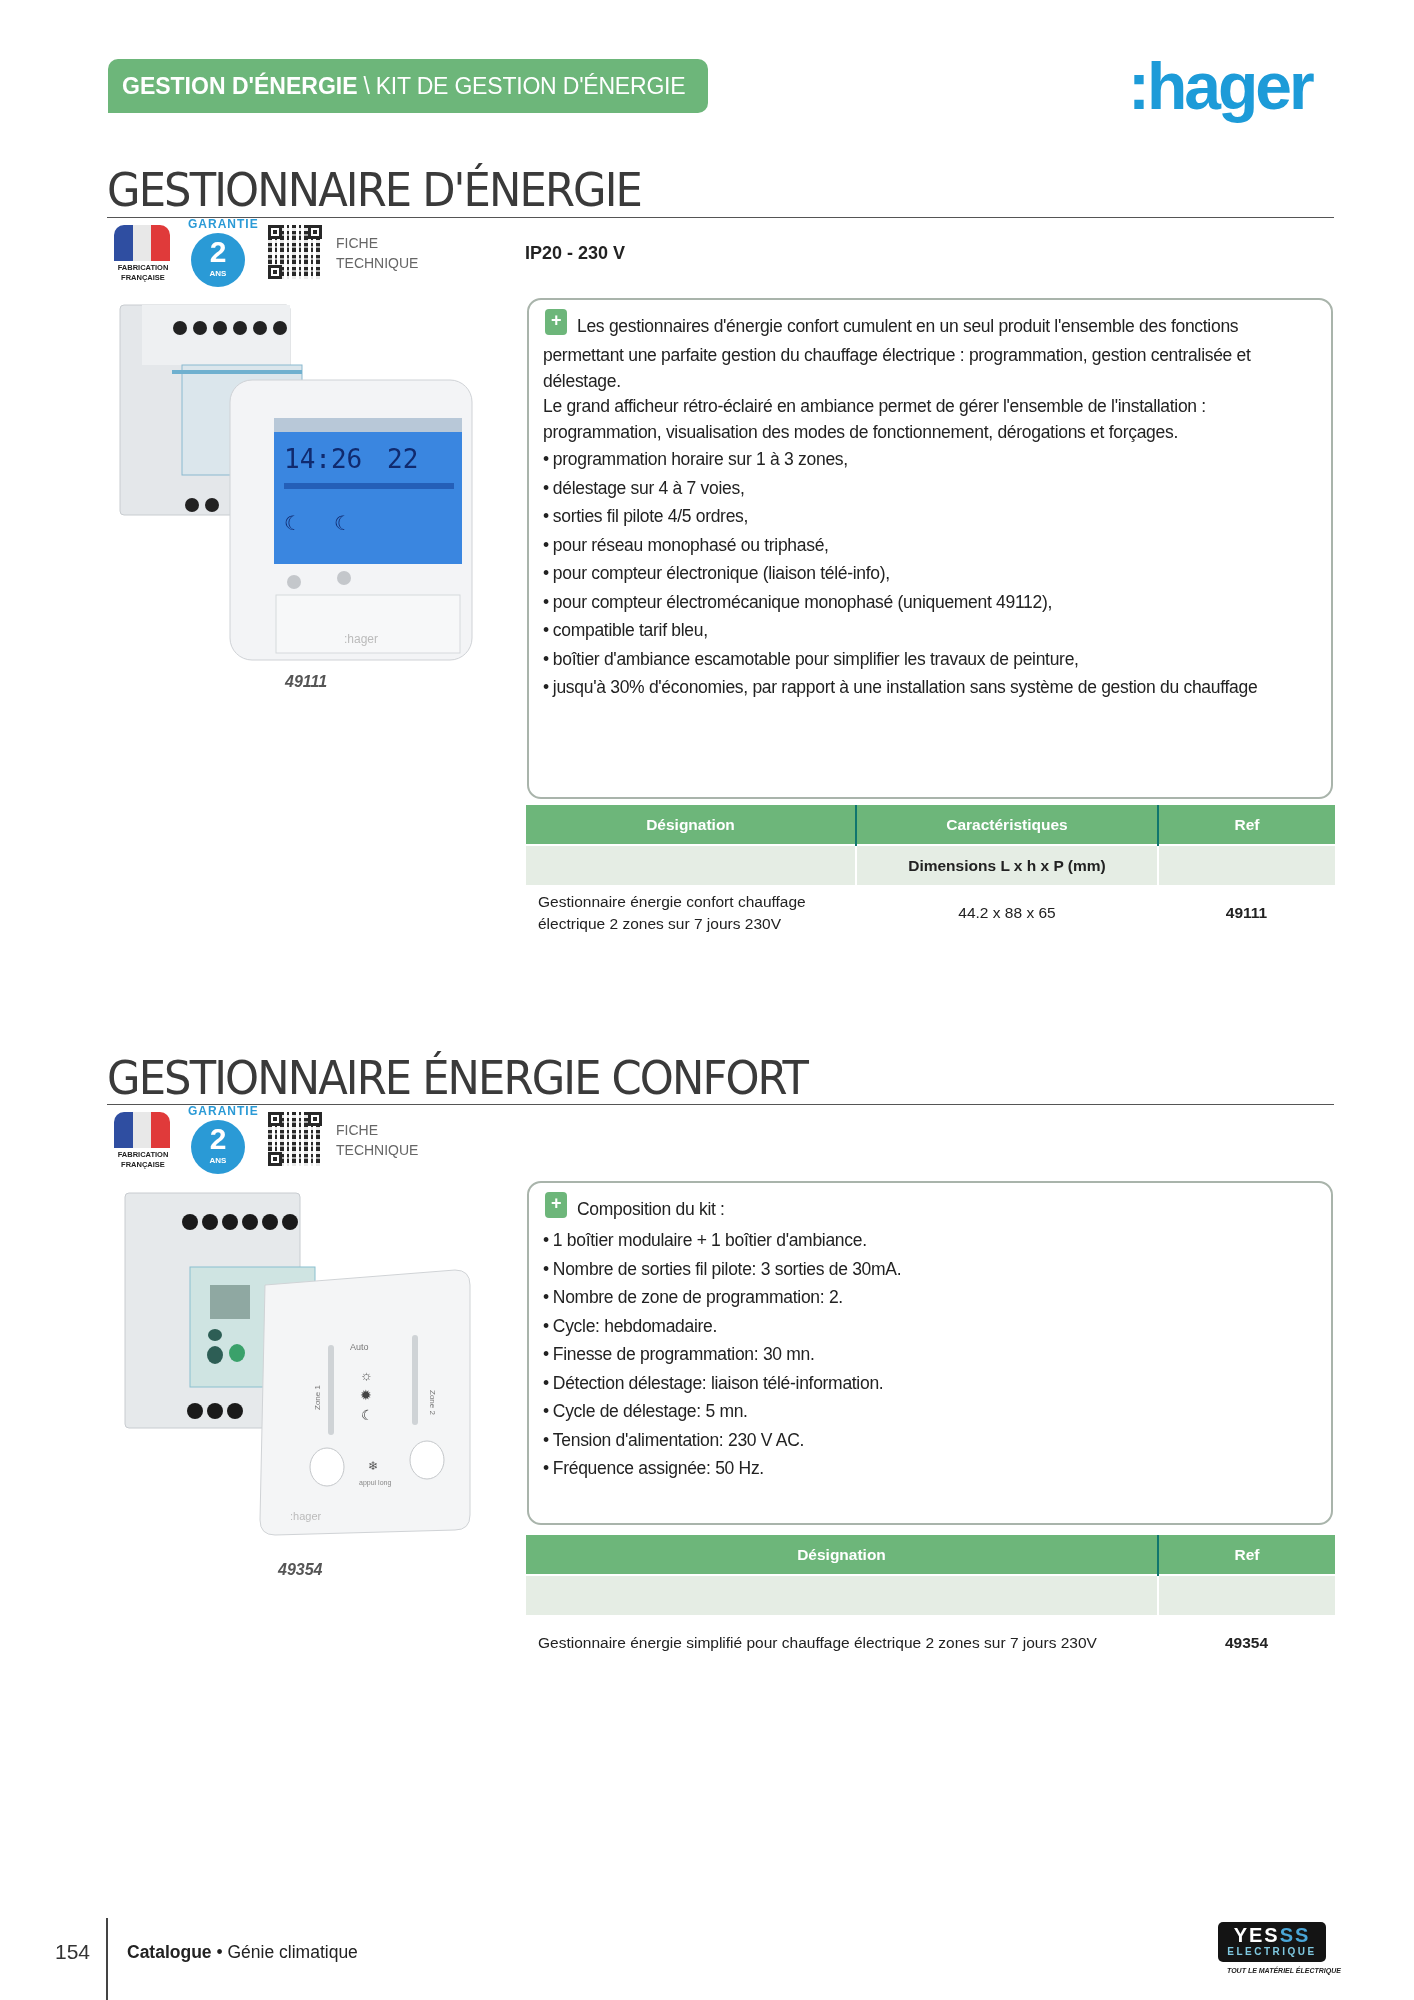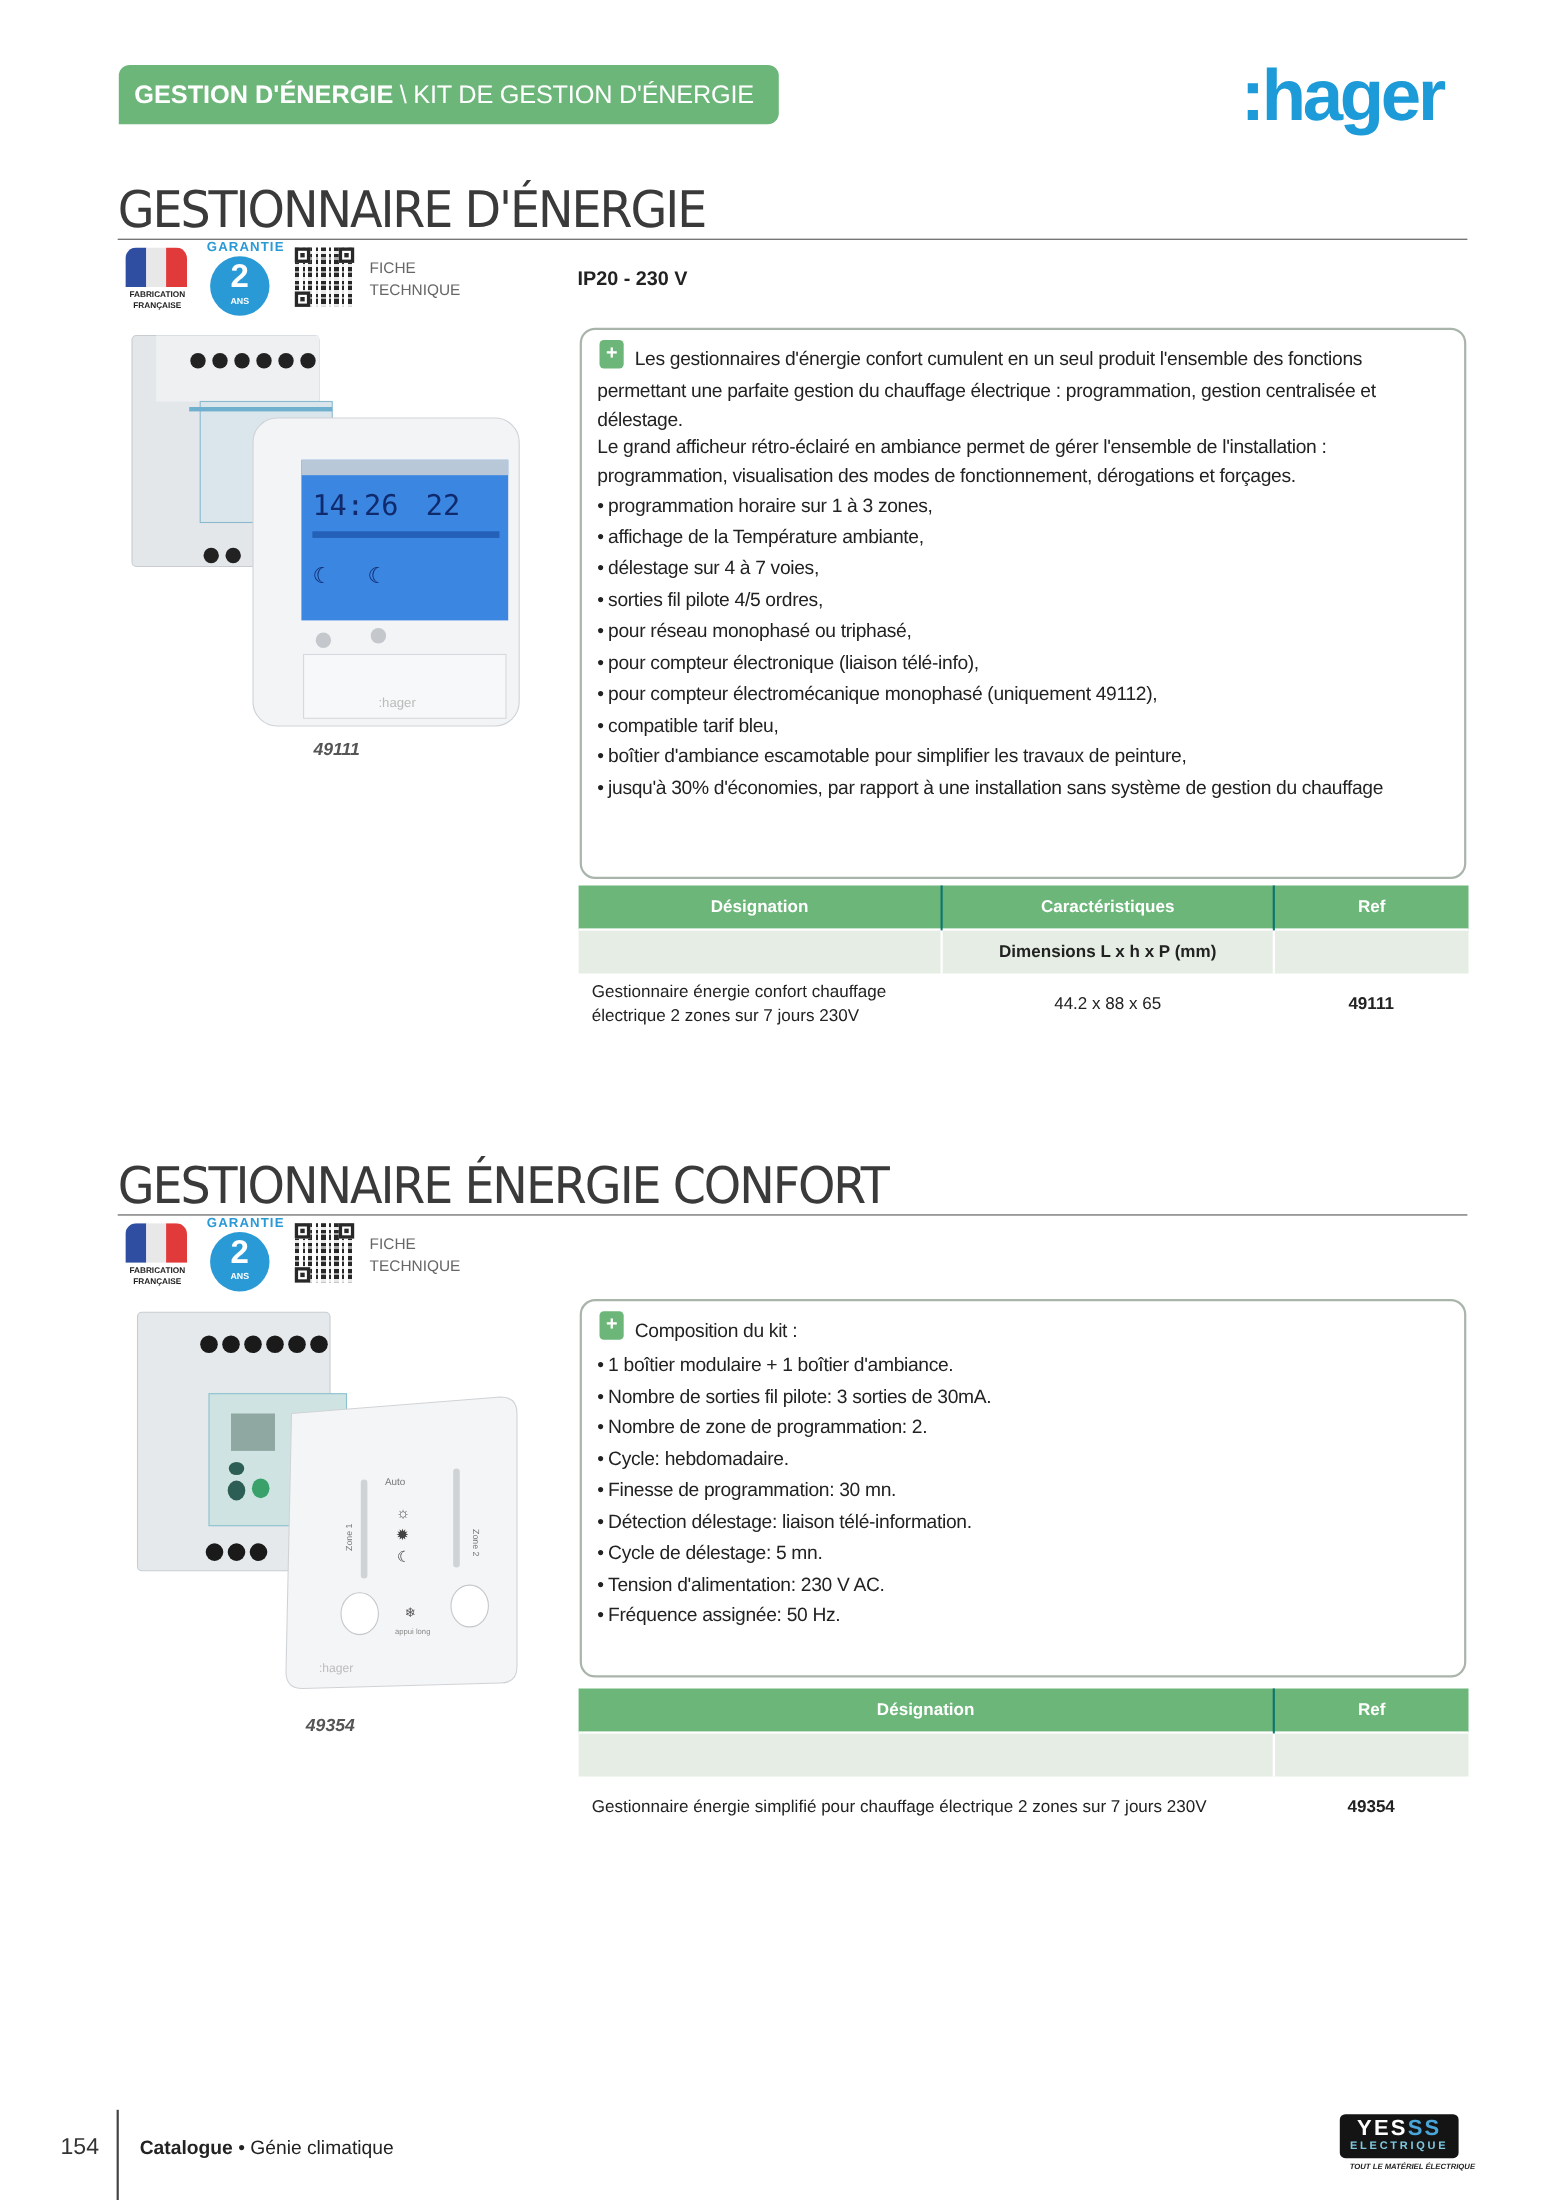--- a/index.html
+++ b/index.html
@@ -136,21 +136,20 @@
   <rect x="164" y="300" width="184" height="58" fill="#f7f8f9" stroke="#d6d9dc"></rect>
   <text x="232" y="348" font-size="12" fill="#bbb">:hager</text>
 </svg>
 <div class="prod-ref" style="left:285px; top:673px;">49111</div>
 
 <div class="infobox" style="top:298px; height:501px;">
   <p><span class="plus">+</span><span>Les gestionnaires d'énergie confort cumulent en un seul produit l'ensemble des fonctions permettant une parfaite gestion du chauffage électrique : programmation, gestion centralisée et délestage.</span></p>
   <p>Le grand afficheur rétro-éclairé en ambiance permet de gérer l'ensemble de l'installation : programmation, visualisation des modes de fonctionnement, dérogations et forçages.</p>
   <ul>
     <li>programmation horaire sur 1 à 3 zones,</li>
-    <li>affichage de la Température ambiante,</li>
     <li>délestage sur 4 à 7 voies,</li>
     <li>sorties fil pilote 4/5 ordres,</li>
     <li>pour réseau monophasé ou triphasé,</li>
     <li>pour compteur électronique (liaison télé-info),</li>
     <li>pour compteur électromécanique monophasé (uniquement 49112),</li>
     <li>compatible tarif bleu,</li>
     <li>boîtier d'ambiance escamotable pour simplifier les travaux de peinture,</li>
     <li>jusqu'à 30% d'économies, par rapport à une installation sans système de gestion du chauffage</li>
   </ul>
 </div>

